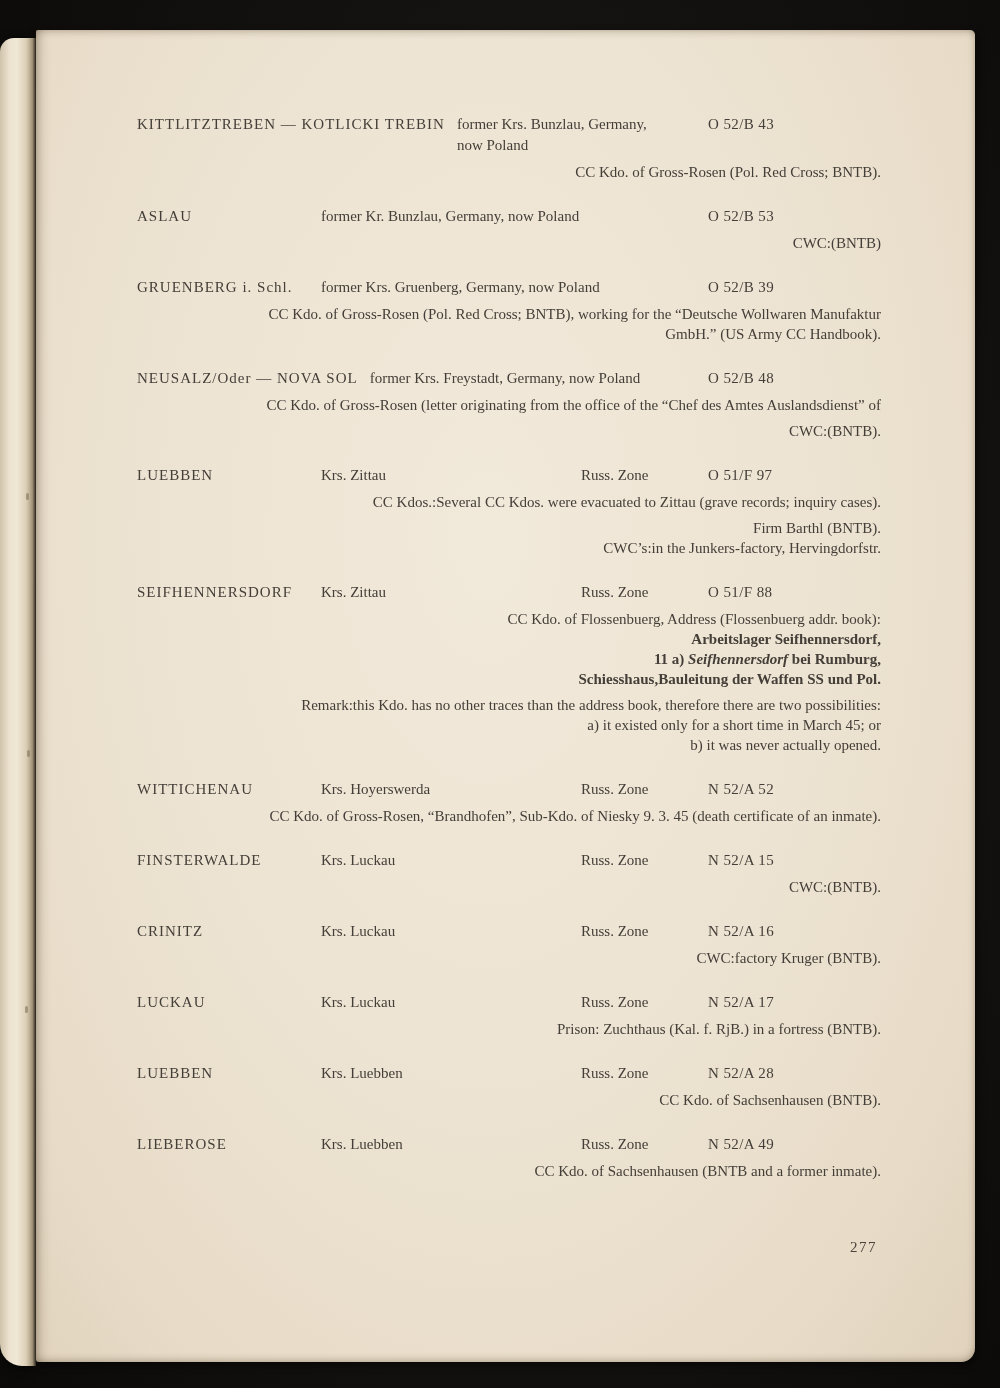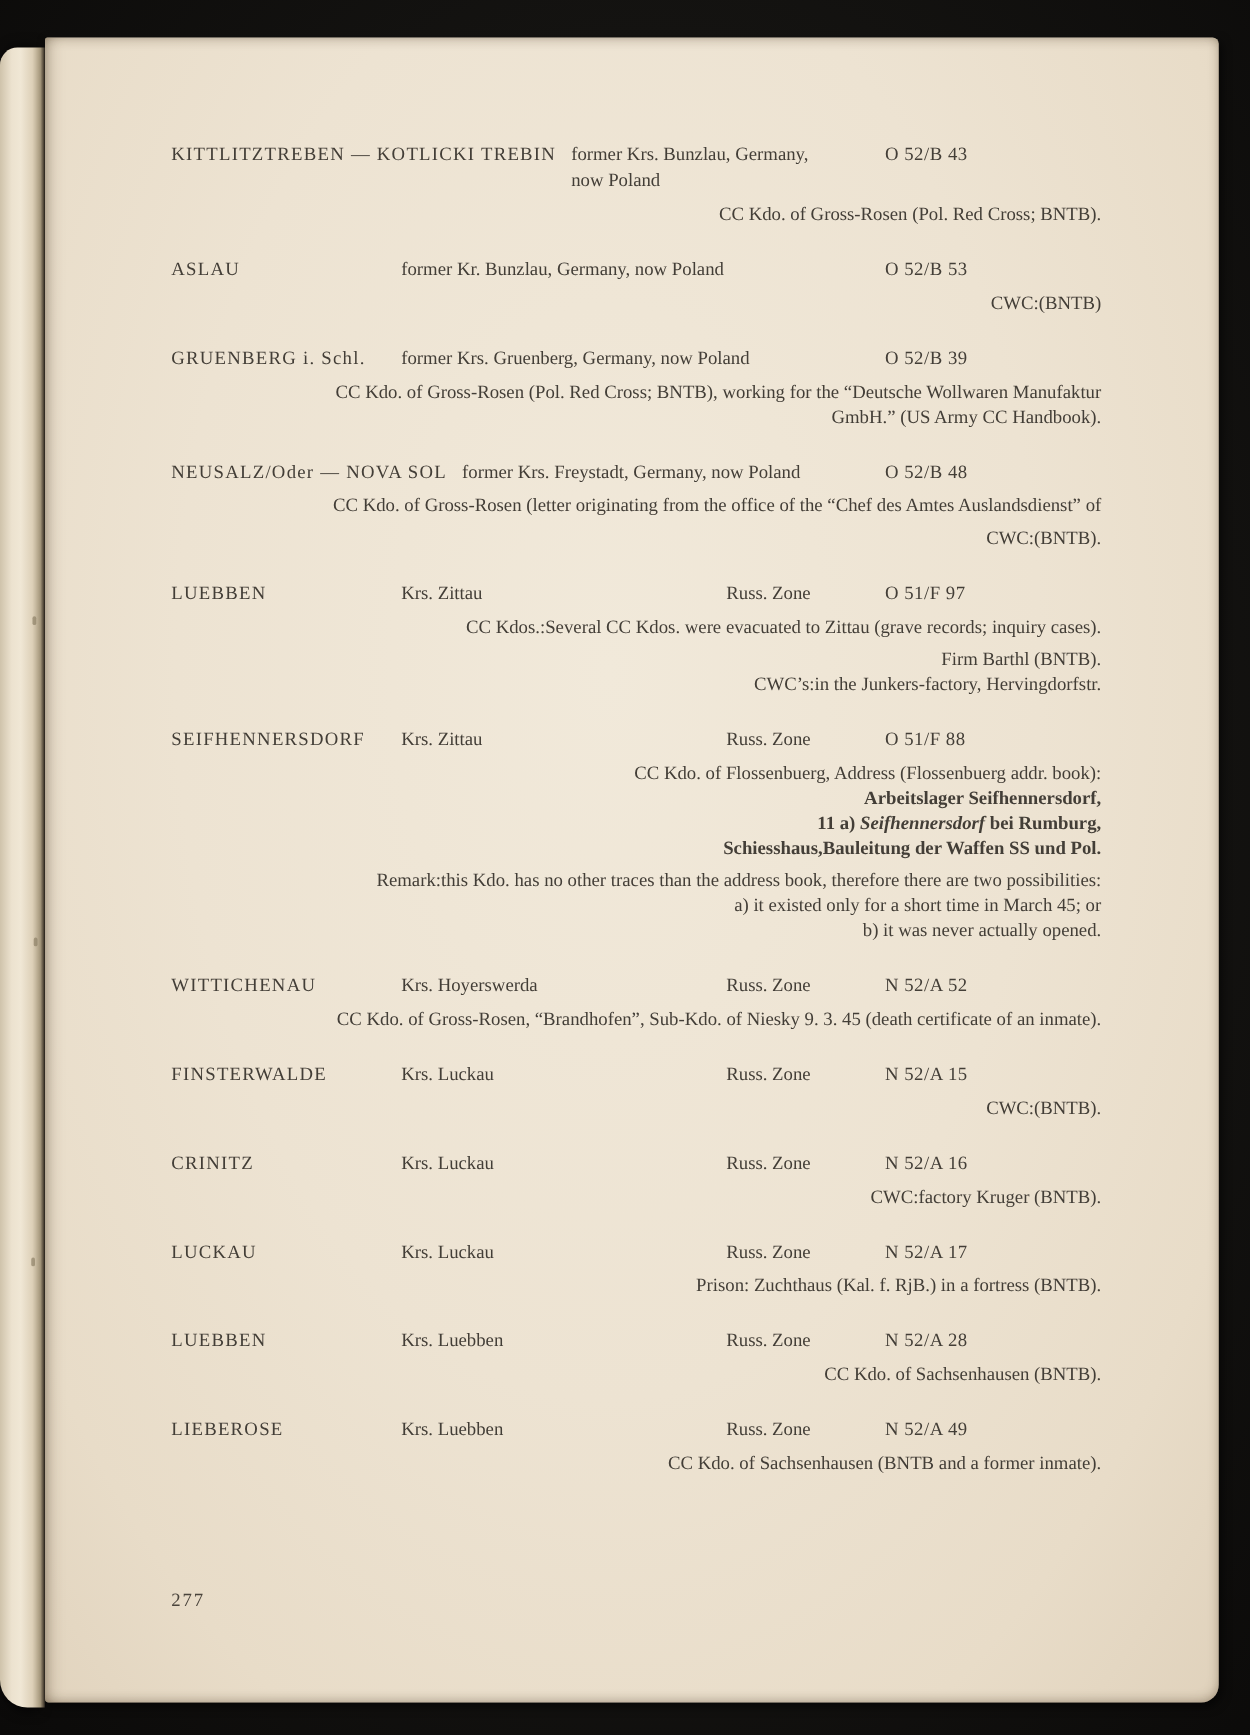--- a/index.html
+++ b/index.html
@@ -42,21 +42,21 @@
   .e-zone{position:absolute;left:444px;top:0;white-space:nowrap;}
   .e-ref{position:absolute;left:571px;top:0;white-space:nowrap;letter-spacing:.4px;}
   .para{margin-top:6px;text-align:right;}
   .line{line-height:20px;font-size:15px;white-space:nowrap;}
   .indent-1{margin-left:37px;}
   .indent-2{margin-left:98px;}
   .indent-3{margin-left:180px;font-weight:bold;}
   .label{display:inline-block;min-width:61px;}
   .italic{font-style:italic;}
   .page-number{
-    margin-top:92px;width:740px;text-align:left;
+    margin-top:58px;width:740px;text-align:right;
     font-size:15px;letter-spacing:1.5px;color:#4a443c;
   }
 </style>
 </head>
 <body>
 
 <div class="photo-bg"></div>
 
 <div class="fore-edge">
   <div class="edge-speck" style="left:26px;top:455px;"></div>

